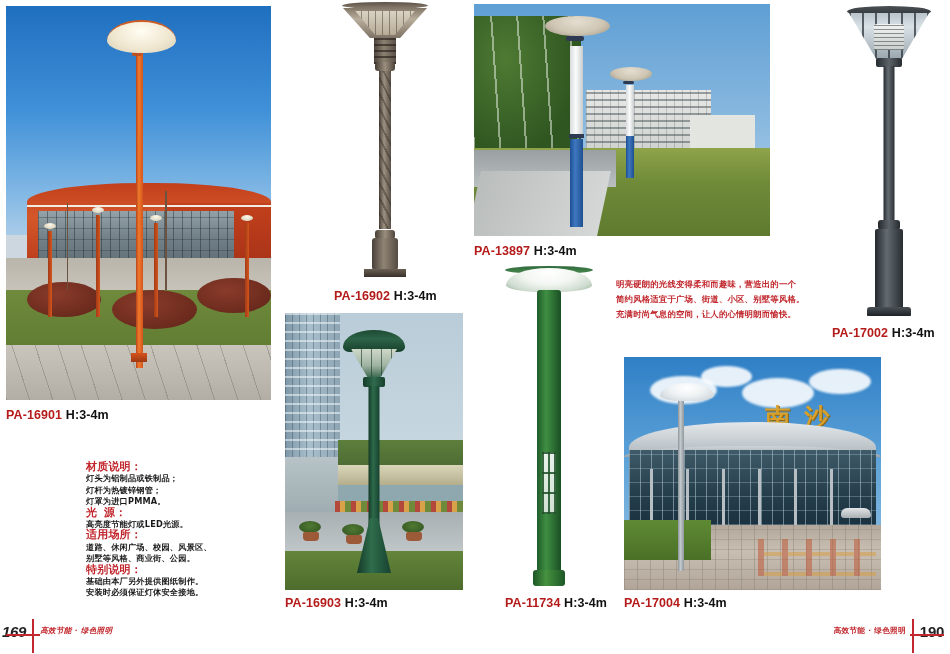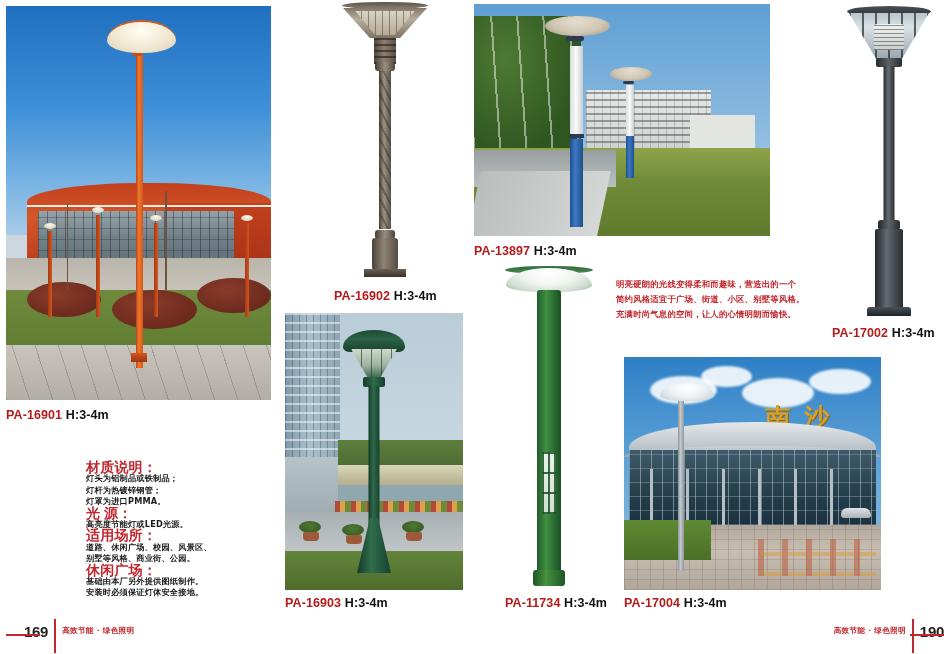--- a/index.html
+++ b/index.html
@@ -224,33 +224,33 @@
   .p4-pole{position:absolute;left:21%;top:14%;width:6px;height:78%;
     background:linear-gradient(90deg,#8d9499,#c3cacd 40%,#91989d);}
   .p4-head{position:absolute;left:14%;top:11%;width:54px;height:18px;
     background:radial-gradient(ellipse at 50% 28%,#ffffff 0%,#eef2f4 45%,#c3ccd1 100%);
     border-radius:50% 50% 40% 40%/70% 70% 30% 30%;}
   .p4-car{position:absolute;right:4%;top:65%;width:30px;height:10px;
     background:linear-gradient(180deg,#e2e5e7,#a8aeb2);border-radius:6px 7px 3px 3px;}
 
   
   #spec{position:absolute;left:86px;top:462px;width:190px;}
-  .spec-h{color:#c1272d;font-weight:bold;font-size:14px;line-height:11.4px;
-    font-family:Liberation Serif, serif;letter-spacing:.2px;}
+  .spec-h{color:#c1272d;font-weight:bold;font-size:11px;line-height:11.4px;
+    font-family:Liberation Mono, monospace;letter-spacing:.2px;}
   .spec-l{color:#1a1a1a;font-weight:bold;font-size:8.2px;line-height:11.4px;
     font-family:"DejaVu Sans",sans-serif;letter-spacing:.2px;}
 
   
   #desc{position:absolute;left:616px;top:277px;width:200px;}
   #desc p{margin:0;color:#c1272d;font-weight:bold;font-size:8.4px;line-height:15px;
     font-family:"DejaVu Sans",sans-serif;letter-spacing:.2px;}
 
   
   .footer{position:absolute;bottom:12px;height:22px;display:flex;align-items:center;gap:6px;}
-  #footer-left{left:24px;}
+  #footer-left{left:2px;font-style:italic;}
   #footer-right{right:6px;}
   .pg{font-size:15px;font-weight:bold;color:#222;letter-spacing:-.3px;}
   .bar{width:2px;height:34px;background:#c1272d;position:relative;top:5px;}
   .ftxt{font-size:7.6px;font-weight:bold;color:#c1272d;white-space:nowrap;
     font-family:"DejaVu Sans",sans-serif;letter-spacing:.3px;}
   .uline{position:absolute;height:1.6px;background:#c1272d;bottom:18px;}
   #ul-left{left:6px;width:34px;}
   #ul-right{right:6px;width:34px;}
 </style>
 </head>
@@ -415,21 +415,21 @@
   <div id="spec">
     <div class="spec-h">材质说明：</div>
     <div class="spec-l">灯头为铝制品或铁制品；</div>
     <div class="spec-l">灯杆为热镀锌钢管；</div>
     <div class="spec-l">灯罩为进口PMMA。</div>
     <div class="spec-h">光    源：</div>
     <div class="spec-l">高亮度节能灯或LED光源。</div>
     <div class="spec-h">适用场所：</div>
     <div class="spec-l">道路、休闲广场、校园、风景区、</div>
     <div class="spec-l">别墅等风格、商业街、公园。</div>
-    <div class="spec-h">休闲广场：</div>
+    <div class="spec-h">特别说明：</div>
     <div class="spec-l">基础由本厂另外提供图纸制作。</div>
     <div class="spec-l">安装时必须保证灯体安全接地。</div>
   </div>
 
   <div id="desc">
     <p>明亮硬朗的光线变得柔和而趣味，营造出的一个</p>
     <p>简约风格适宜于广场、街道、小区、别墅等风格。</p>
     <p>充满时尚气息的空间，让人的心情明朗而愉快。</p>
   </div>
 

